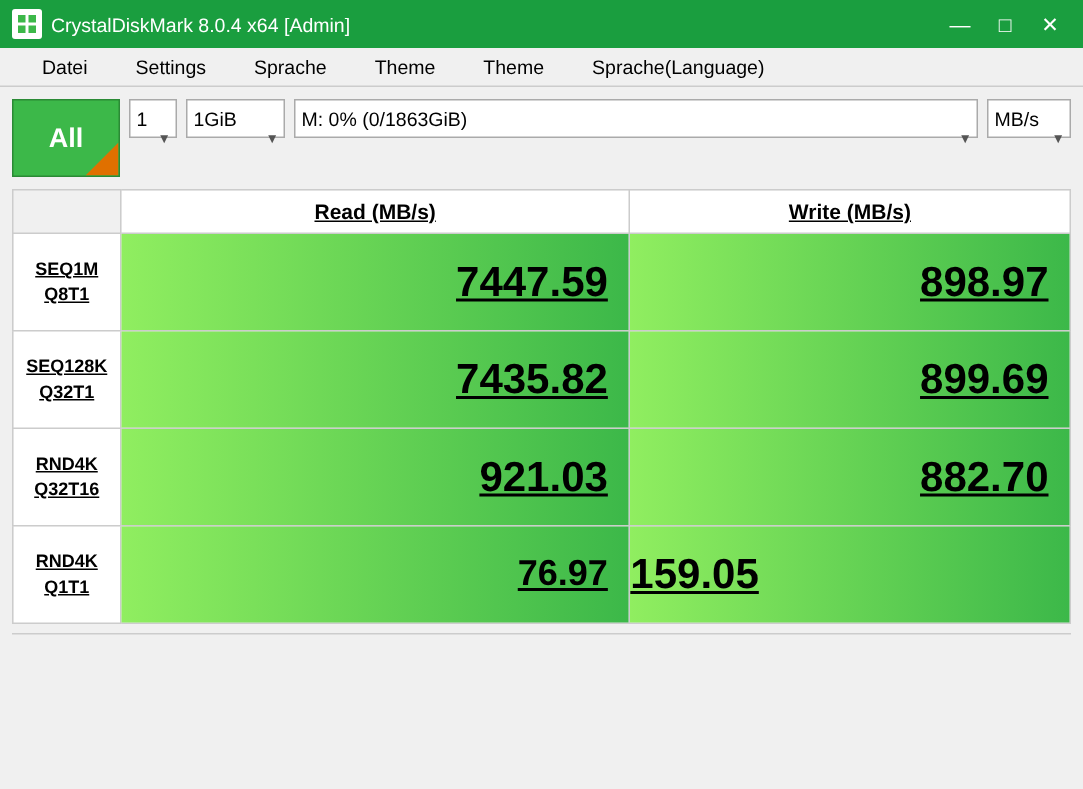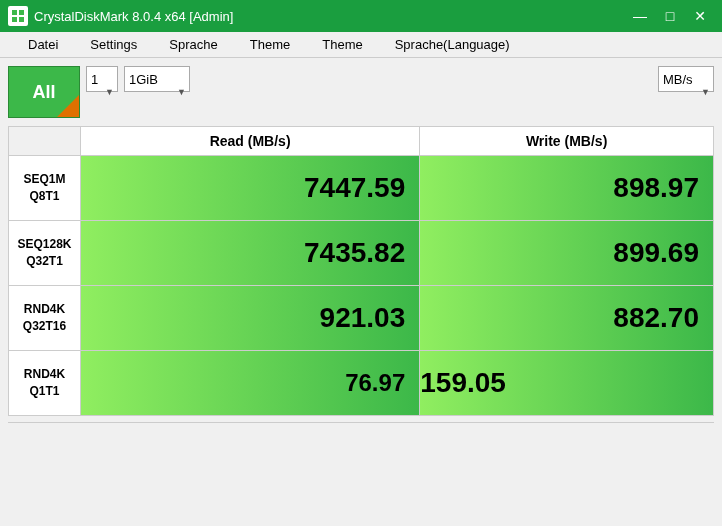--- a/index.html
+++ b/index.html
@@ -134,20 +134,21 @@
     }
 
     .unit-select-wrapper {
       margin-left: auto;
     }
 
     
     .bench-table {
       width: 100%;
       border-collapse: collapse;
+      text-decoration: underline;
     }
     .bench-table th {
       background: white;
       font-size: 14px;
       font-weight: bold;
       padding: 6px 8px;
       text-align: center;
       border: 1px solid #ccc;
     }
     .bench-table td {
@@ -233,20 +234,25 @@
         <option>512MB</option>
         <option selected="">1GiB</option>
         <option>2GiB</option>
         <option>4GiB</option>
         <option>8GiB</option>
         <option>16GiB</option>
         <option>32GiB</option>
       </select>
     </div>
 
+    <div class="select-wrapper" style="flex:1;">
+      <select style="width:100%;">
+        <option>M: 0% (0/1863GiB)</option>
+      </select>
+    </div>
 
     <div class="select-wrapper unit-select-wrapper">
       <select>
         <option selected="">MB/s</option>
         <option>GB/s</option>
         <option>IOPS</option>
         <option>μs</option>
       </select>
     </div>
   </div>

